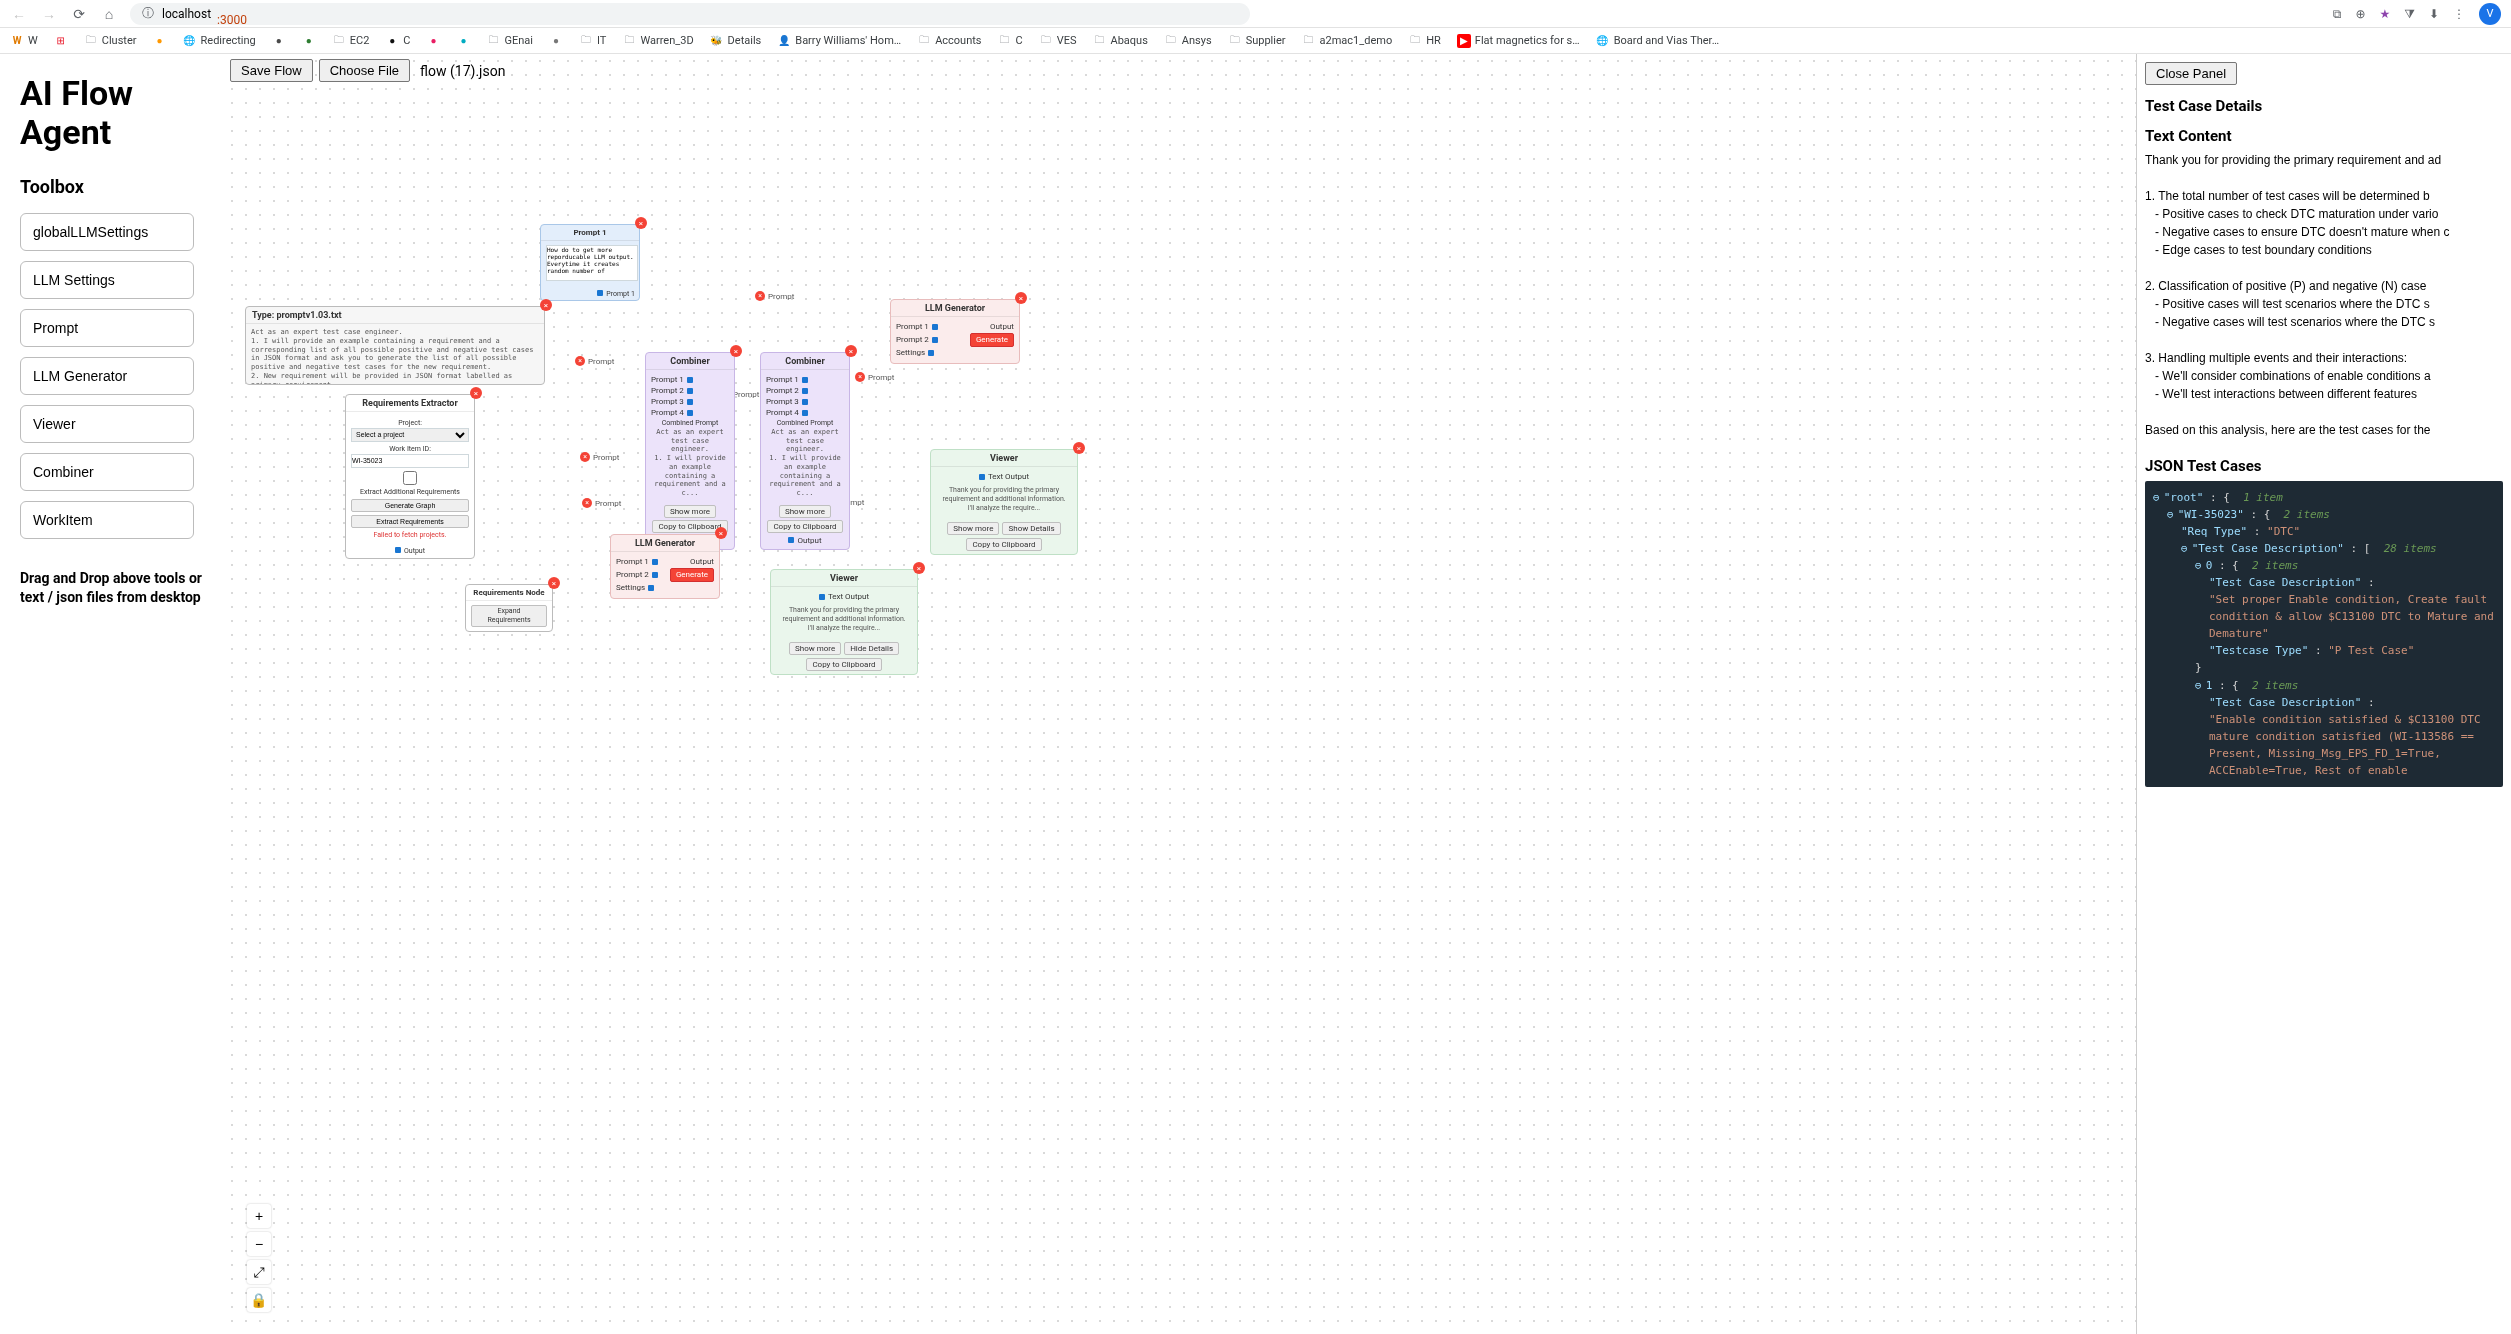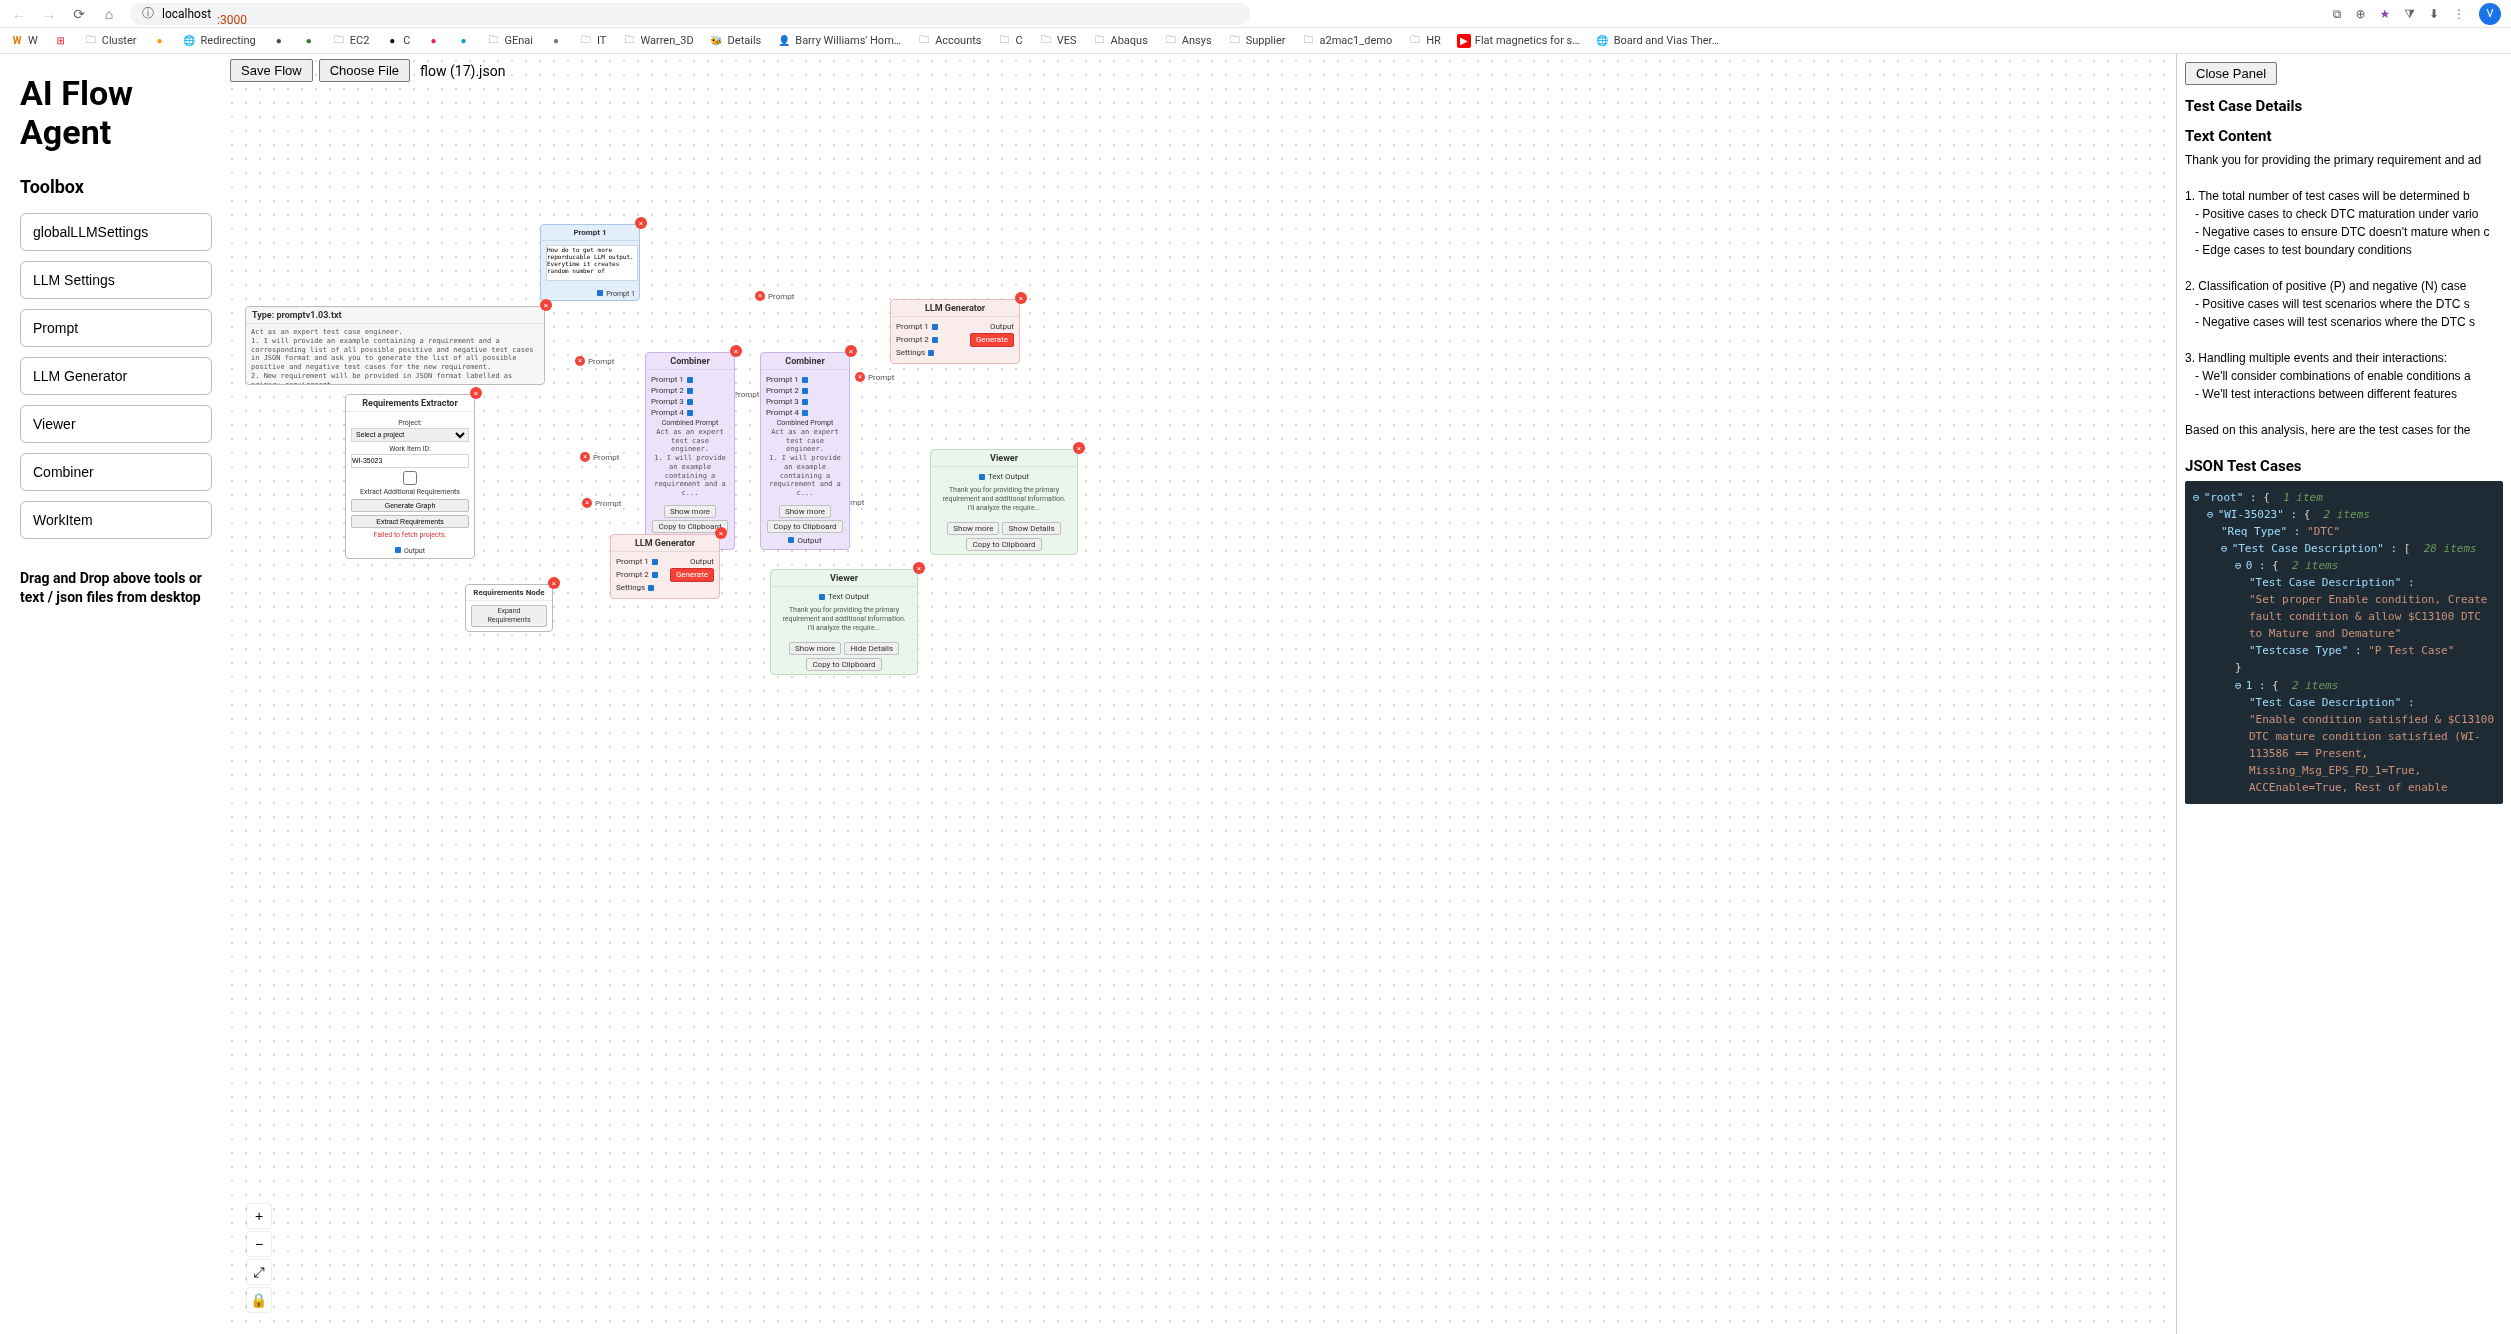--- a/index.html
+++ b/index.html
@@ -19,21 +19,21 @@
     .bookmarks { height: 26px; display: flex; align-items: center; gap: 16px; padding: 0 10px; border-bottom: 1px solid #e2e2e2; font-size: 11px; color: #3c4043; background: #fff; overflow: hidden; }
     .bm { display: flex; align-items: center; gap: 4px; cursor: pointer; white-space: nowrap; }
     .bm .ico { width: 14px; height: 14px; display: flex; align-items: center; justify-content: center; font-size: 10px; }
     .folder-ico { color: #5f6368; }
 
     
     .app { display: flex; height: calc(100vh - 54px); }
     .sidebar { width: 225px; padding: 20px; background: #fff; }
     .sidebar h1 { font-size: 34px; font-weight: 700; line-height: 1.15; margin-bottom: 24px; }
     .sidebar h2 { font-size: 18px; font-weight: 700; margin-bottom: 16px; }
-    .tool-btn { display: block; width: 192px; padding: 10px 12px; border: 1px solid #bcbcbc; border-radius: 6px; background: #fff; text-align: left; font-size: 14px; margin-bottom: 10px; cursor: pointer; }
+    .tool-btn { display: block; width: 174px; padding: 10px 12px; border: 1px solid #bcbcbc; border-radius: 6px; background: #fff; text-align: left; font-size: 14px; margin-bottom: 10px; cursor: pointer; }
     .sidebar .hint { font-size: 14px; font-weight: 700; margin-top: 30px; line-height: 1.35; }
 
     .canvas-wrap { flex: 1; position: relative; background-image: radial-gradient(#d9d9d9 1px, transparent 1px); background-size: 14px 14px; background-position: 0 0; }
 
     .topbar { position: absolute; top: 5px; left: 5px; display: flex; align-items: center; gap: 6px; }
     .btn-raised { background: #efefef; border: 1px solid #767676; border-radius: 2px; padding: 3px 10px; font-size: 13px; cursor: pointer; }
     .file-label { font-size: 14px; color: #000; margin-left: 4px; }
 
     .zoom-ctrls { position: absolute; left: 22px; bottom: 22px; display: flex; flex-direction: column; gap: 4px; }
     .zoom-ctrls button { width: 24px; height: 24px; border: none; background: #fff; box-shadow: 0 0 2px rgba(0,0,0,.25); border-radius: 3px; cursor: pointer; font-size: 14px; display: flex; align-items: center; justify-content: center; }
@@ -82,21 +82,21 @@
 
     .n-viewer1   { left: 545px; top: 515px; width: 148px; background: #eaf6ec; border-color: #bfe0c6; }
     .n-viewer2   { left: 705px; top: 395px; width: 148px; background: #eaf6ec; border-color: #bfe0c6; }
     .vfoot { display:flex; gap:3px; justify-content:center; padding:3px; flex-wrap:wrap; }
     .vtxt { font-size:7px; text-align:center; color:#555; padding: 3px 4px; }
 
     .port-label { position:absolute; font-size:8px; color:#555; display:flex; align-items:center; gap:3px; }
     .port-label .del-s { width:10px;height:10px;background:#f44336;border-radius:50%;color:#fff;font-size:7px;display:flex;align-items:center;justify-content:center; }
 
     
-    .panel { width: 335px; border-left: 1px solid #ccc; background: #fff; display: flex; flex-direction: column; }
+    .panel { width: 375px; border-left: 1px solid #ccc; background: #fff; display: flex; flex-direction: column; }
     .panel-close-row { padding: 8px; }
     .panel-body { padding: 0 8px 8px 8px; overflow: auto; flex: 1; }
     .panel-body h2 { font-size: 15px; font-weight: 700; margin: 4px 0 12px; }
     .panel-body h3 { font-size: 15px; font-weight: 700; margin: 8px 0 6px; }
     .pre { font-family: Liberation Sans, sans-serif; font-size: 12px; white-space: pre-wrap; line-height: 1.5; color:#000; }
 
     .json-view { background: #1e2a34; color: #bbb; font-family: ui-monospace, Menlo, Consolas, monospace; font-size: 11px; padding: 8px; border-radius: 2px; line-height: 1.55; }
     .jv-key   { color: #9cdcfe; }
     .jv-str   { color: #ce9178; }
     .jv-punct { color: #d4d4d4; }

